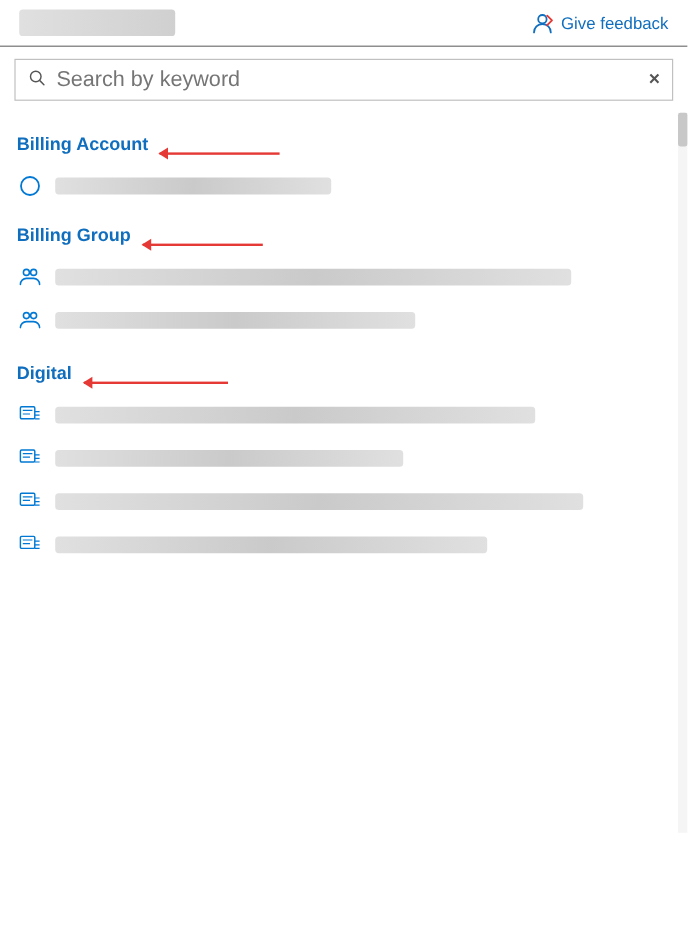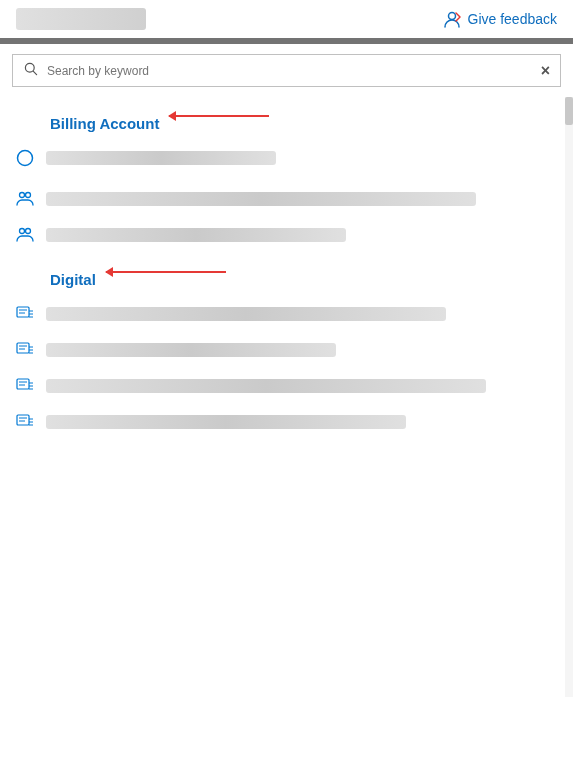--- a/index.html
+++ b/index.html
@@ -10,21 +10,21 @@
       background: #fff;
       color: #333;
     }
 
     
     .header {
       display: flex;
       align-items: center;
       justify-content: flex-end;
       padding: 8px 16px;
-      border-bottom: 6px solid #737373;
+      border-bottom: 1px solid #737373;
       background: #fff;
     }
     .give-feedback {
       display: flex;
       align-items: center;
       gap: 6px;
       color: #106ebe;
       font-size: 14px;
       cursor: pointer;
       margin-right: auto;
@@ -42,44 +42,43 @@
     }
     .search-icon-wrap {
       color: #555;
       margin-right: 8px;
       font-size: 14px;
     }
     .search-input {
       flex: 1;
       border: none;
       outline: none;
-      font-size: 12px;
+      font-size: 18px;
       color: #999;
       background: transparent;
     }
     .search-clear {
       color: #555;
       cursor: pointer;
       font-size: 16px;
       font-weight: bold;
     }
 
     
     .content {
       padding: 8px 0 8px 12px;
       position: relative;
     }
 
     
     .section-header {
       display: flex;
-      align-items: flex-start;
+      align-items: flex-end;
       gap: 10px;
       padding: 10px 0 8px 2px;
-      margin-left: 36px;
     }
     .section-title {
       color: #106ebe;
       font-size: 15px;
       font-weight: 600;
     }
     .arrow-annotation {
       display: flex;
       align-items: center;
     }
@@ -201,20 +200,28 @@
           <circle cx="10" cy="10" r="7.5" stroke="#0078d4" stroke-width="1.5"></circle>
         </svg>
       </div>
       <div class="item-text-bar ba-bar"></div>
     </div>
   </div>
 
   <div class="section-divider"></div>
 
   <div>
+    <div class="section-header">
+      <span class="section-title">Billing Group</span>
+      <div class="arrow-annotation">
+        <div class="arrow-line">
+          <div class="arrow-head"></div>
+        </div>
+      </div>
+    </div>
     <div class="list-item">
       <div class="item-icon">
         <svg viewBox="0 0 20 20" fill="none" xmlns="http://www.w3.org/2000/svg">
           <circle cx="7" cy="6" r="2.5" stroke="#0078d4" stroke-width="1.3"></circle>
           <circle cx="13" cy="6" r="2.5" stroke="#0078d4" stroke-width="1.3"></circle>
           <path d="M2 16c0-2.76 2.24-5 5-5h6c2.76 0 5 2.24 5 5" stroke="#0078d4" stroke-width="1.3" stroke-linecap="round"></path>
         </svg>
       </div>
       <div class="item-text-bar bg-bar-1"></div>
     </div>

